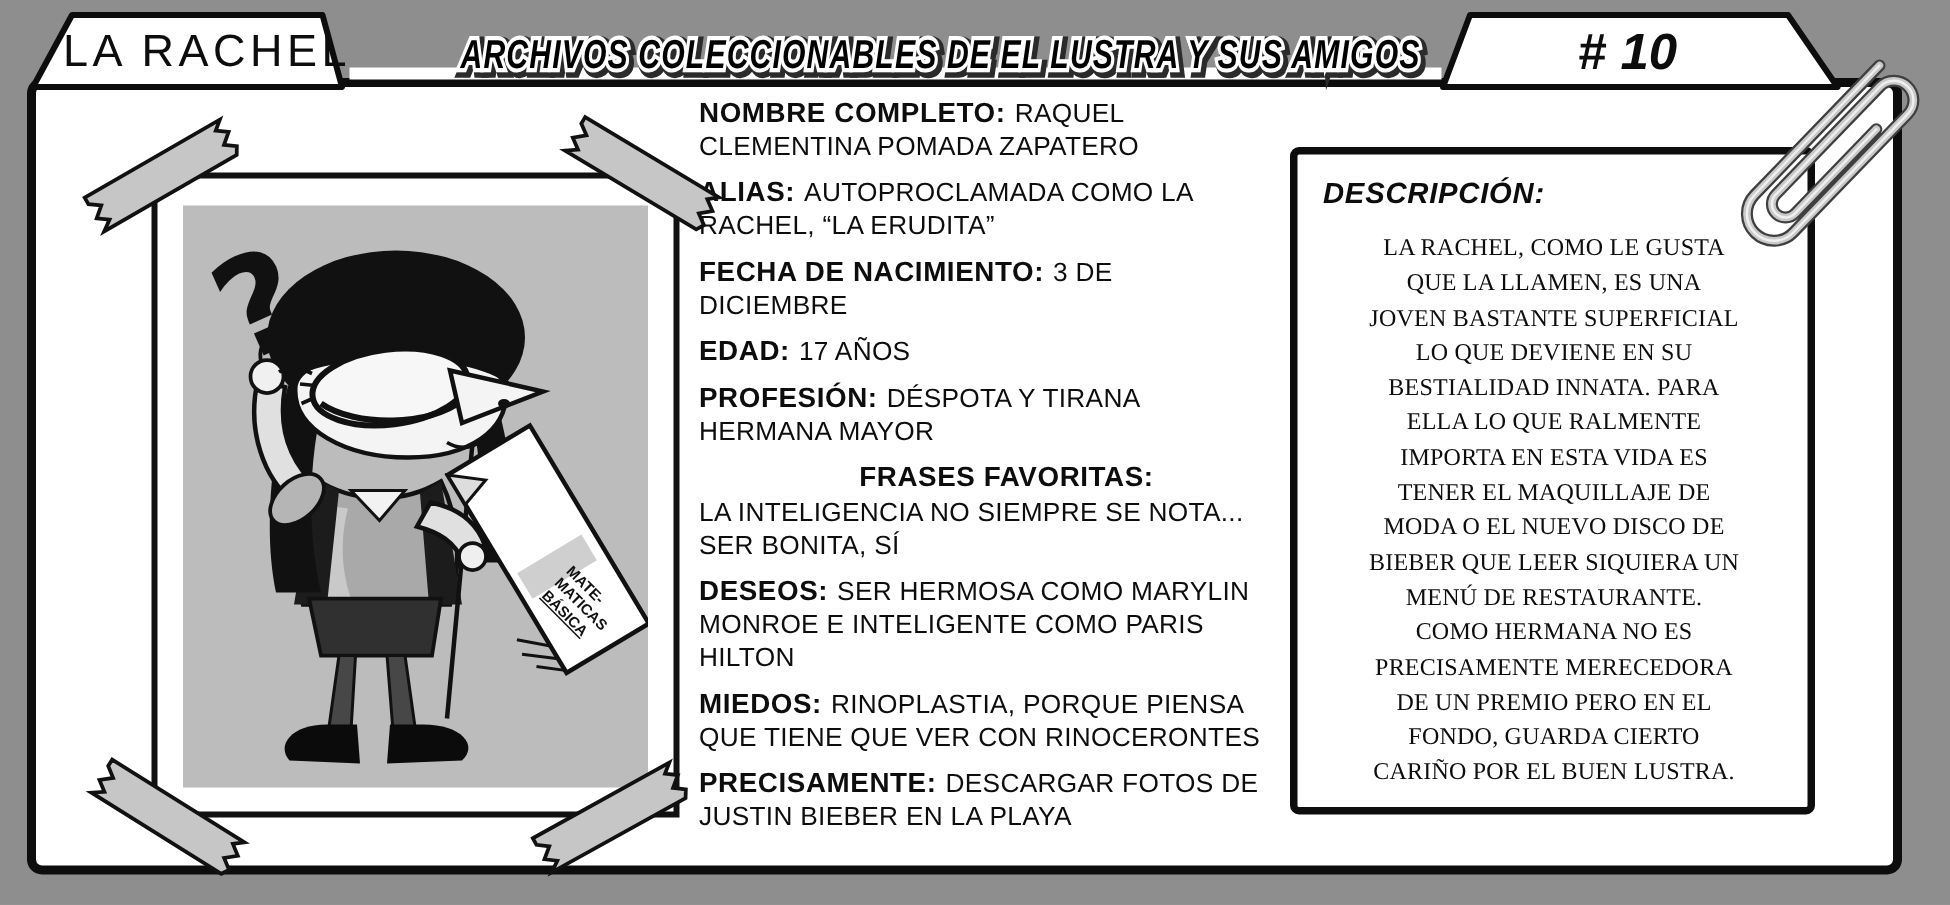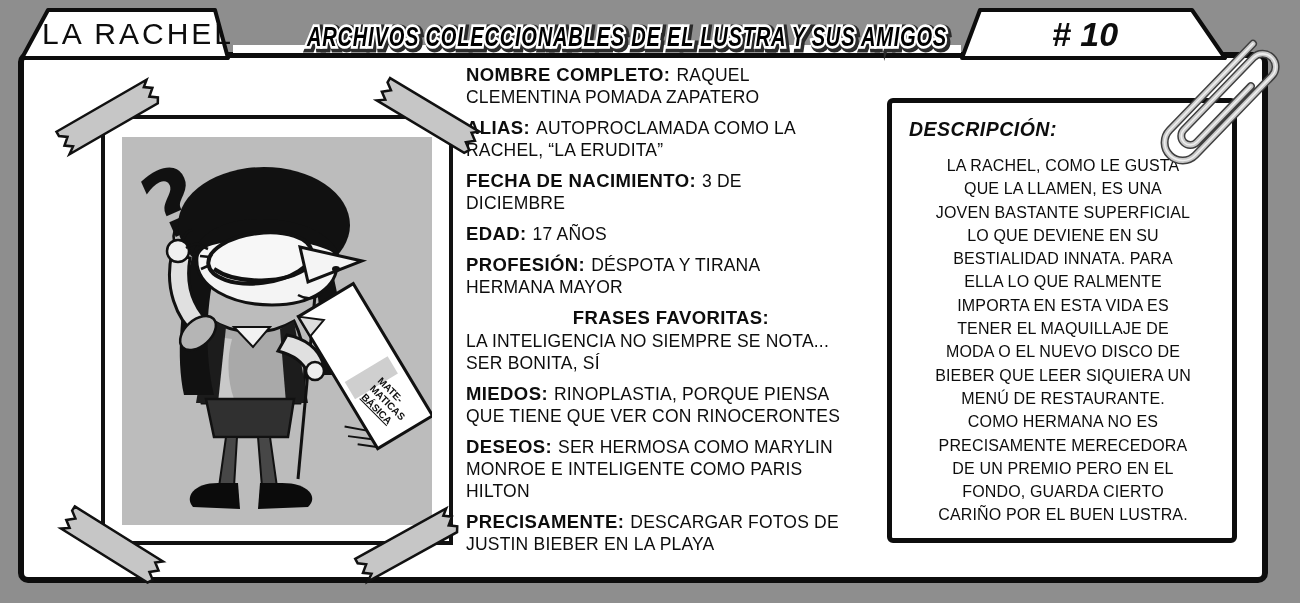--- a/index.html
+++ b/index.html
@@ -25,26 +25,26 @@
   .photo-img svg{display:block;}
   .tapes{position:absolute;left:0;top:55px;z-index:4;}
   
   .info{position:absolute;left:466px;top:64px;width:410px;z-index:2;}
   .info p{margin:0 0 9px 0;font-size:17.5px;line-height:22px;letter-spacing:.2px;}
   .info b{font-size:18.5px;letter-spacing:.4px;}
   .info .val{white-space:pre-line;margin-left:6px;margin-top:24px;}
   .info p.stack b{display:block;margin-bottom:1px;text-align:center;}
   .info p.stack .val{margin-left:0;text-align:center;}
   
-  .desc{position:absolute;left:887px;top:98px;width:350px;height:445px;background:#ffffff;
+  .desc{position:absolute;left:860px;top:98px;width:350px;height:445px;background:#ffffff;
         border:5px solid #0d0d0d;border-radius:6px;box-sizing:border-box;
         padding:15px 15px 0 17px;z-index:2;}
   .desc h2{margin:0;font-size:19.5px;font-style:italic;font-weight:700;letter-spacing:.5px;}
   .desc .body{margin-top:13px;text-align:center;font-size:16px;line-height:23.3px;
-              white-space:pre-line;letter-spacing:.15px;}
+              white-space:pre-line;letter-spacing:.15px;font-family:Liberation Serif, serif;}
   
   .clip{position:absolute;left:1128px;top:10px;z-index:9;}
   .mag-text{font-family:"Liberation Sans",sans-serif;font-weight:700;font-size:10px;fill:#111;}
 </style>
 </head>
 <body>
 
 <div class="stage">
 
   <div class="card"></div>
@@ -130,25 +130,25 @@
 CLEMENTINA POMADA ZAPATERO</span></p>
     <p><b>ALIAS:</b><span class="val">AUTOPROCLAMADA COMO LA
 RACHEL, “LA ERUDITA”</span></p>
     <p><b>FECHA DE NACIMIENTO:</b><span class="val">3 DE
 DICIEMBRE</span></p>
     <p><b>EDAD:</b><span class="val">17 AÑOS</span></p>
     <p><b>PROFESIÓN:</b><span class="val">DÉSPOTA Y TIRANA
 HERMANA MAYOR</span></p>
     <p class="stack"><b>FRASES FAVORITAS:</b><span class="val">LA INTELIGENCIA NO SIEMPRE SE NOTA...
 SER BONITA, SÍ</span></p>
-    <p><b>MIEDOS:</b><span class="val">RINOPLASTIA, PORQUE PIENSA
-QUE TIENE QUE VER CON RINOCERONTES</span></p>
     <p><b>DESEOS:</b><span class="val">SER HERMOSA COMO MARYLIN
 MONROE E INTELIGENTE COMO PARIS
 HILTON</span></p>
+    <p><b>MIEDOS:</b><span class="val">RINOPLASTIA, PORQUE PIENSA
+QUE TIENE QUE VER CON RINOCERONTES</span></p>
     <p><b>PRECISAMENTE:</b><span class="val">DESCARGAR FOTOS DE
 JUSTIN BIEBER EN LA PLAYA</span></p>
   </div>
 
   <div class="desc">
     <h2>DESCRIPCIÓN:</h2>
     <div class="body">LA RACHEL, COMO LE GUSTA
 QUE LA LLAMEN, ES UNA
 JOVEN BASTANTE SUPERFICIAL
 LO QUE DEVIENE EN SU

